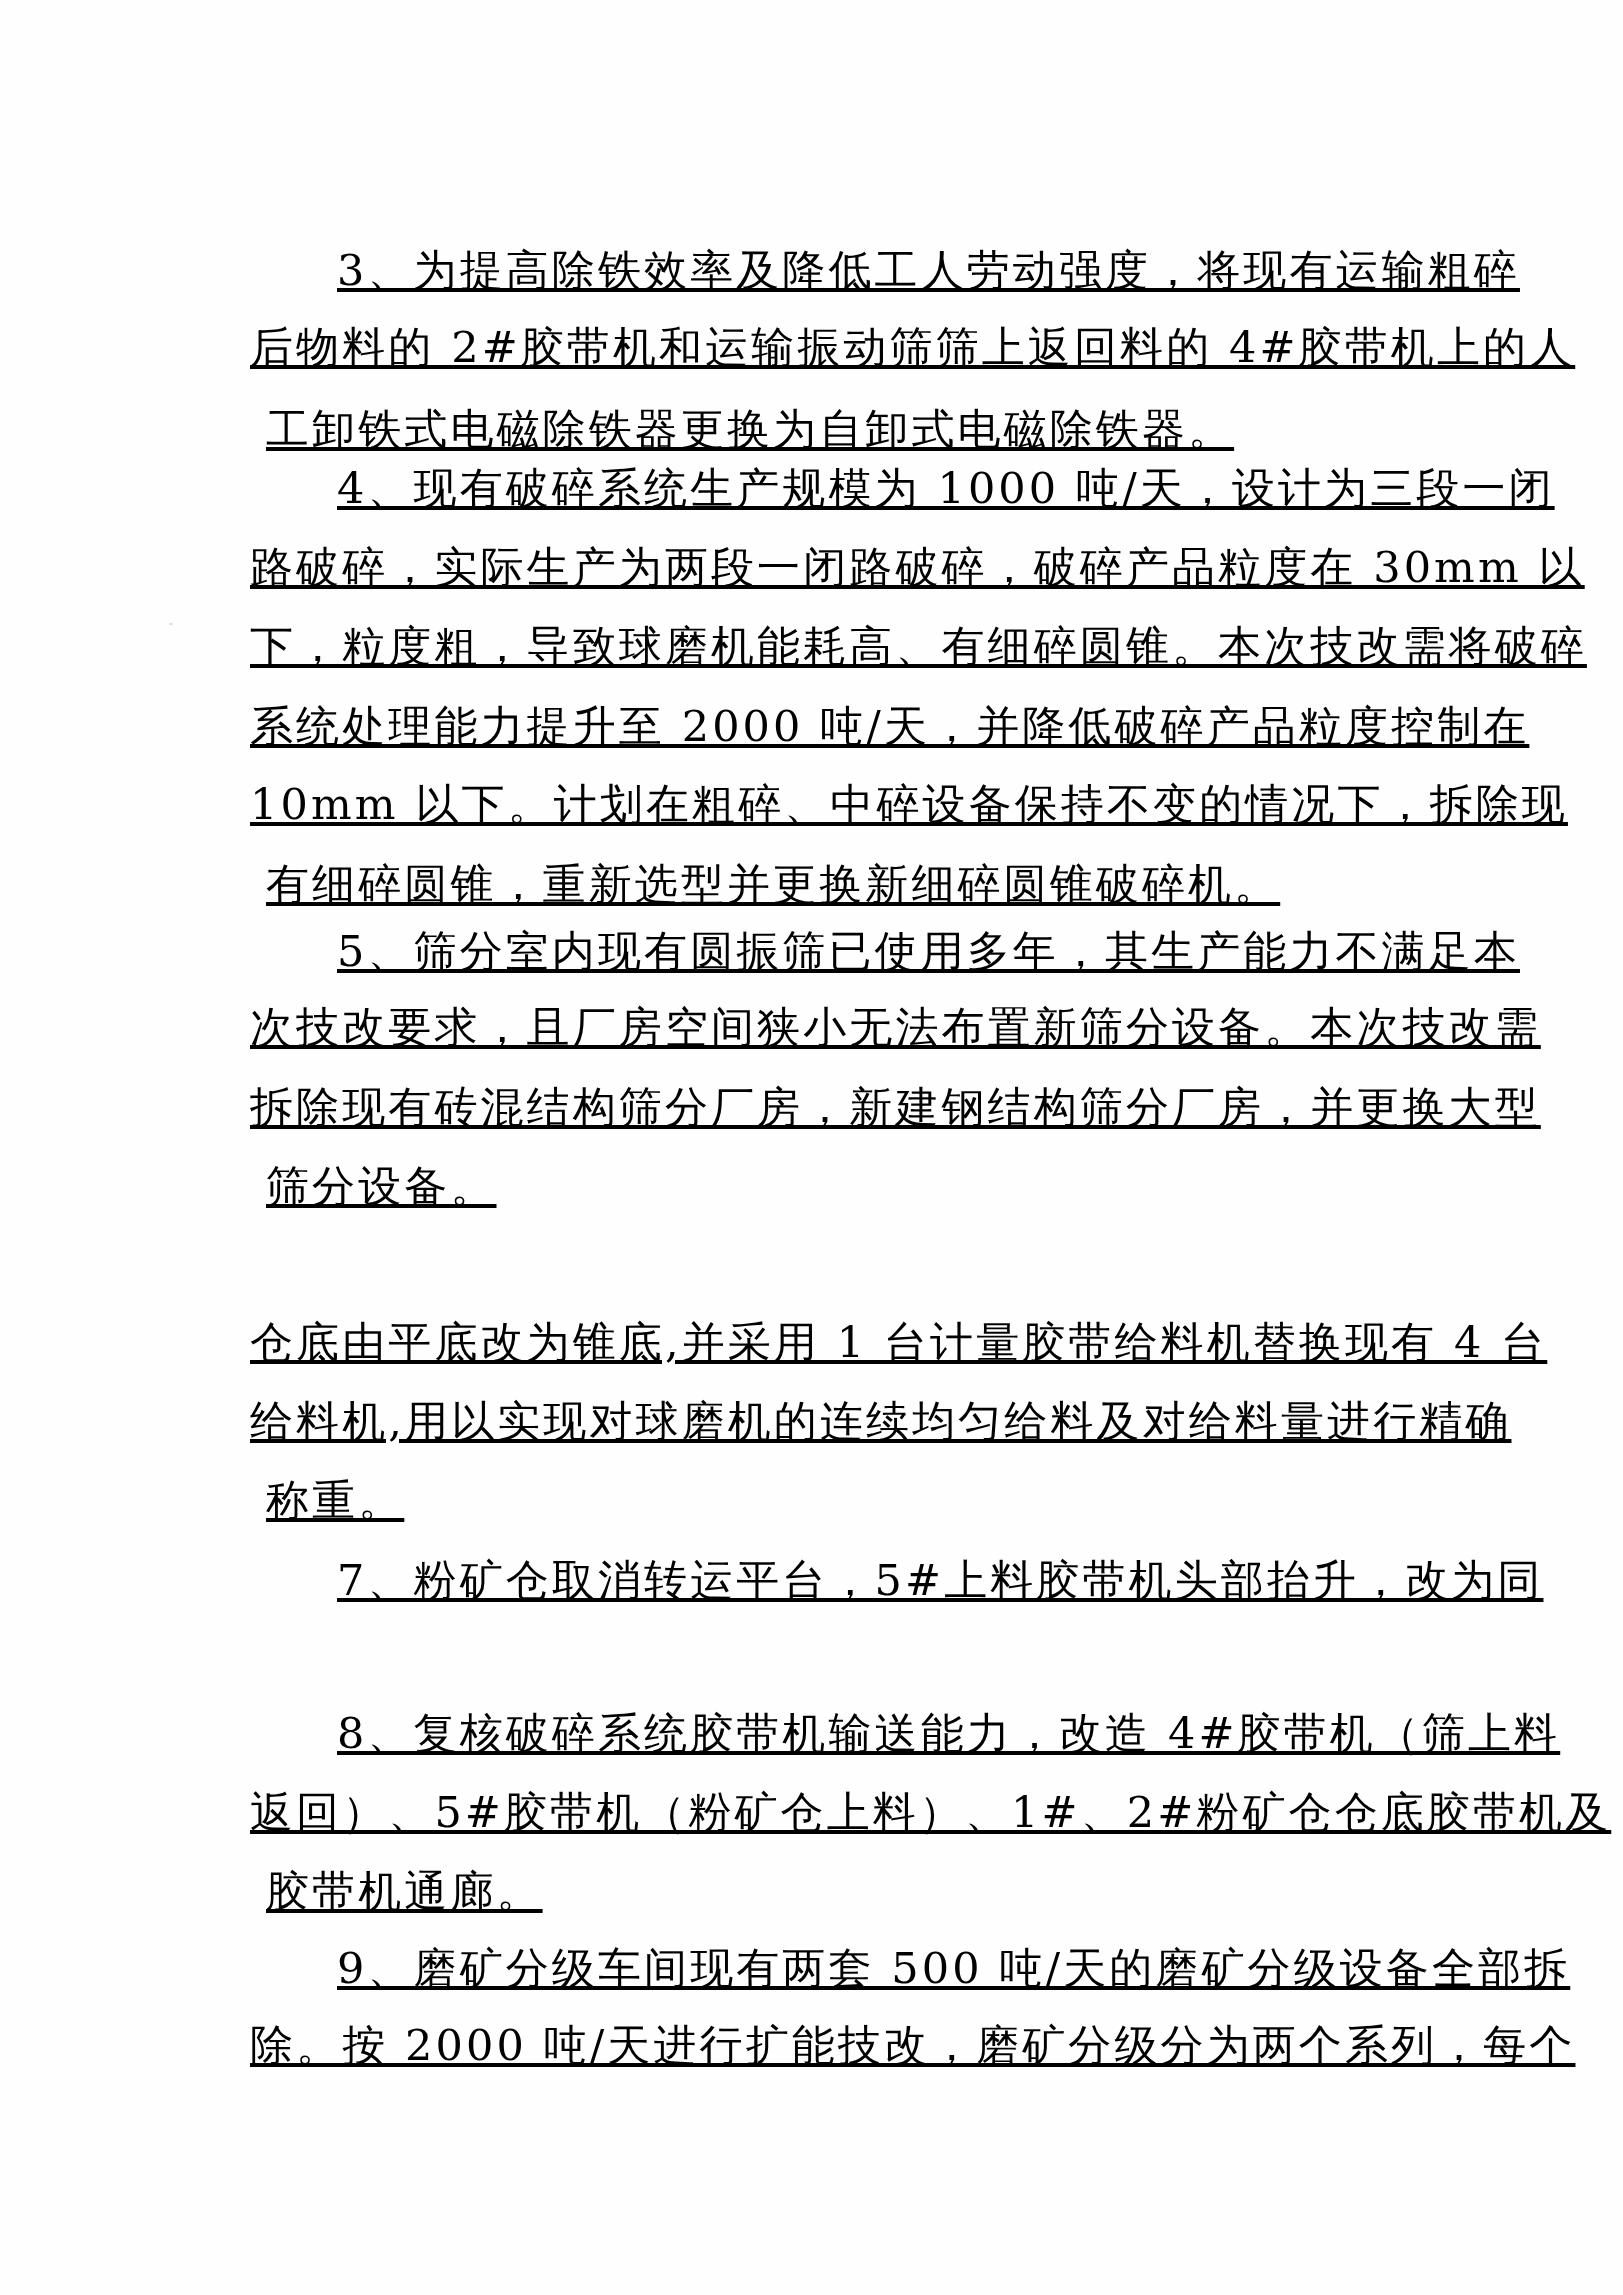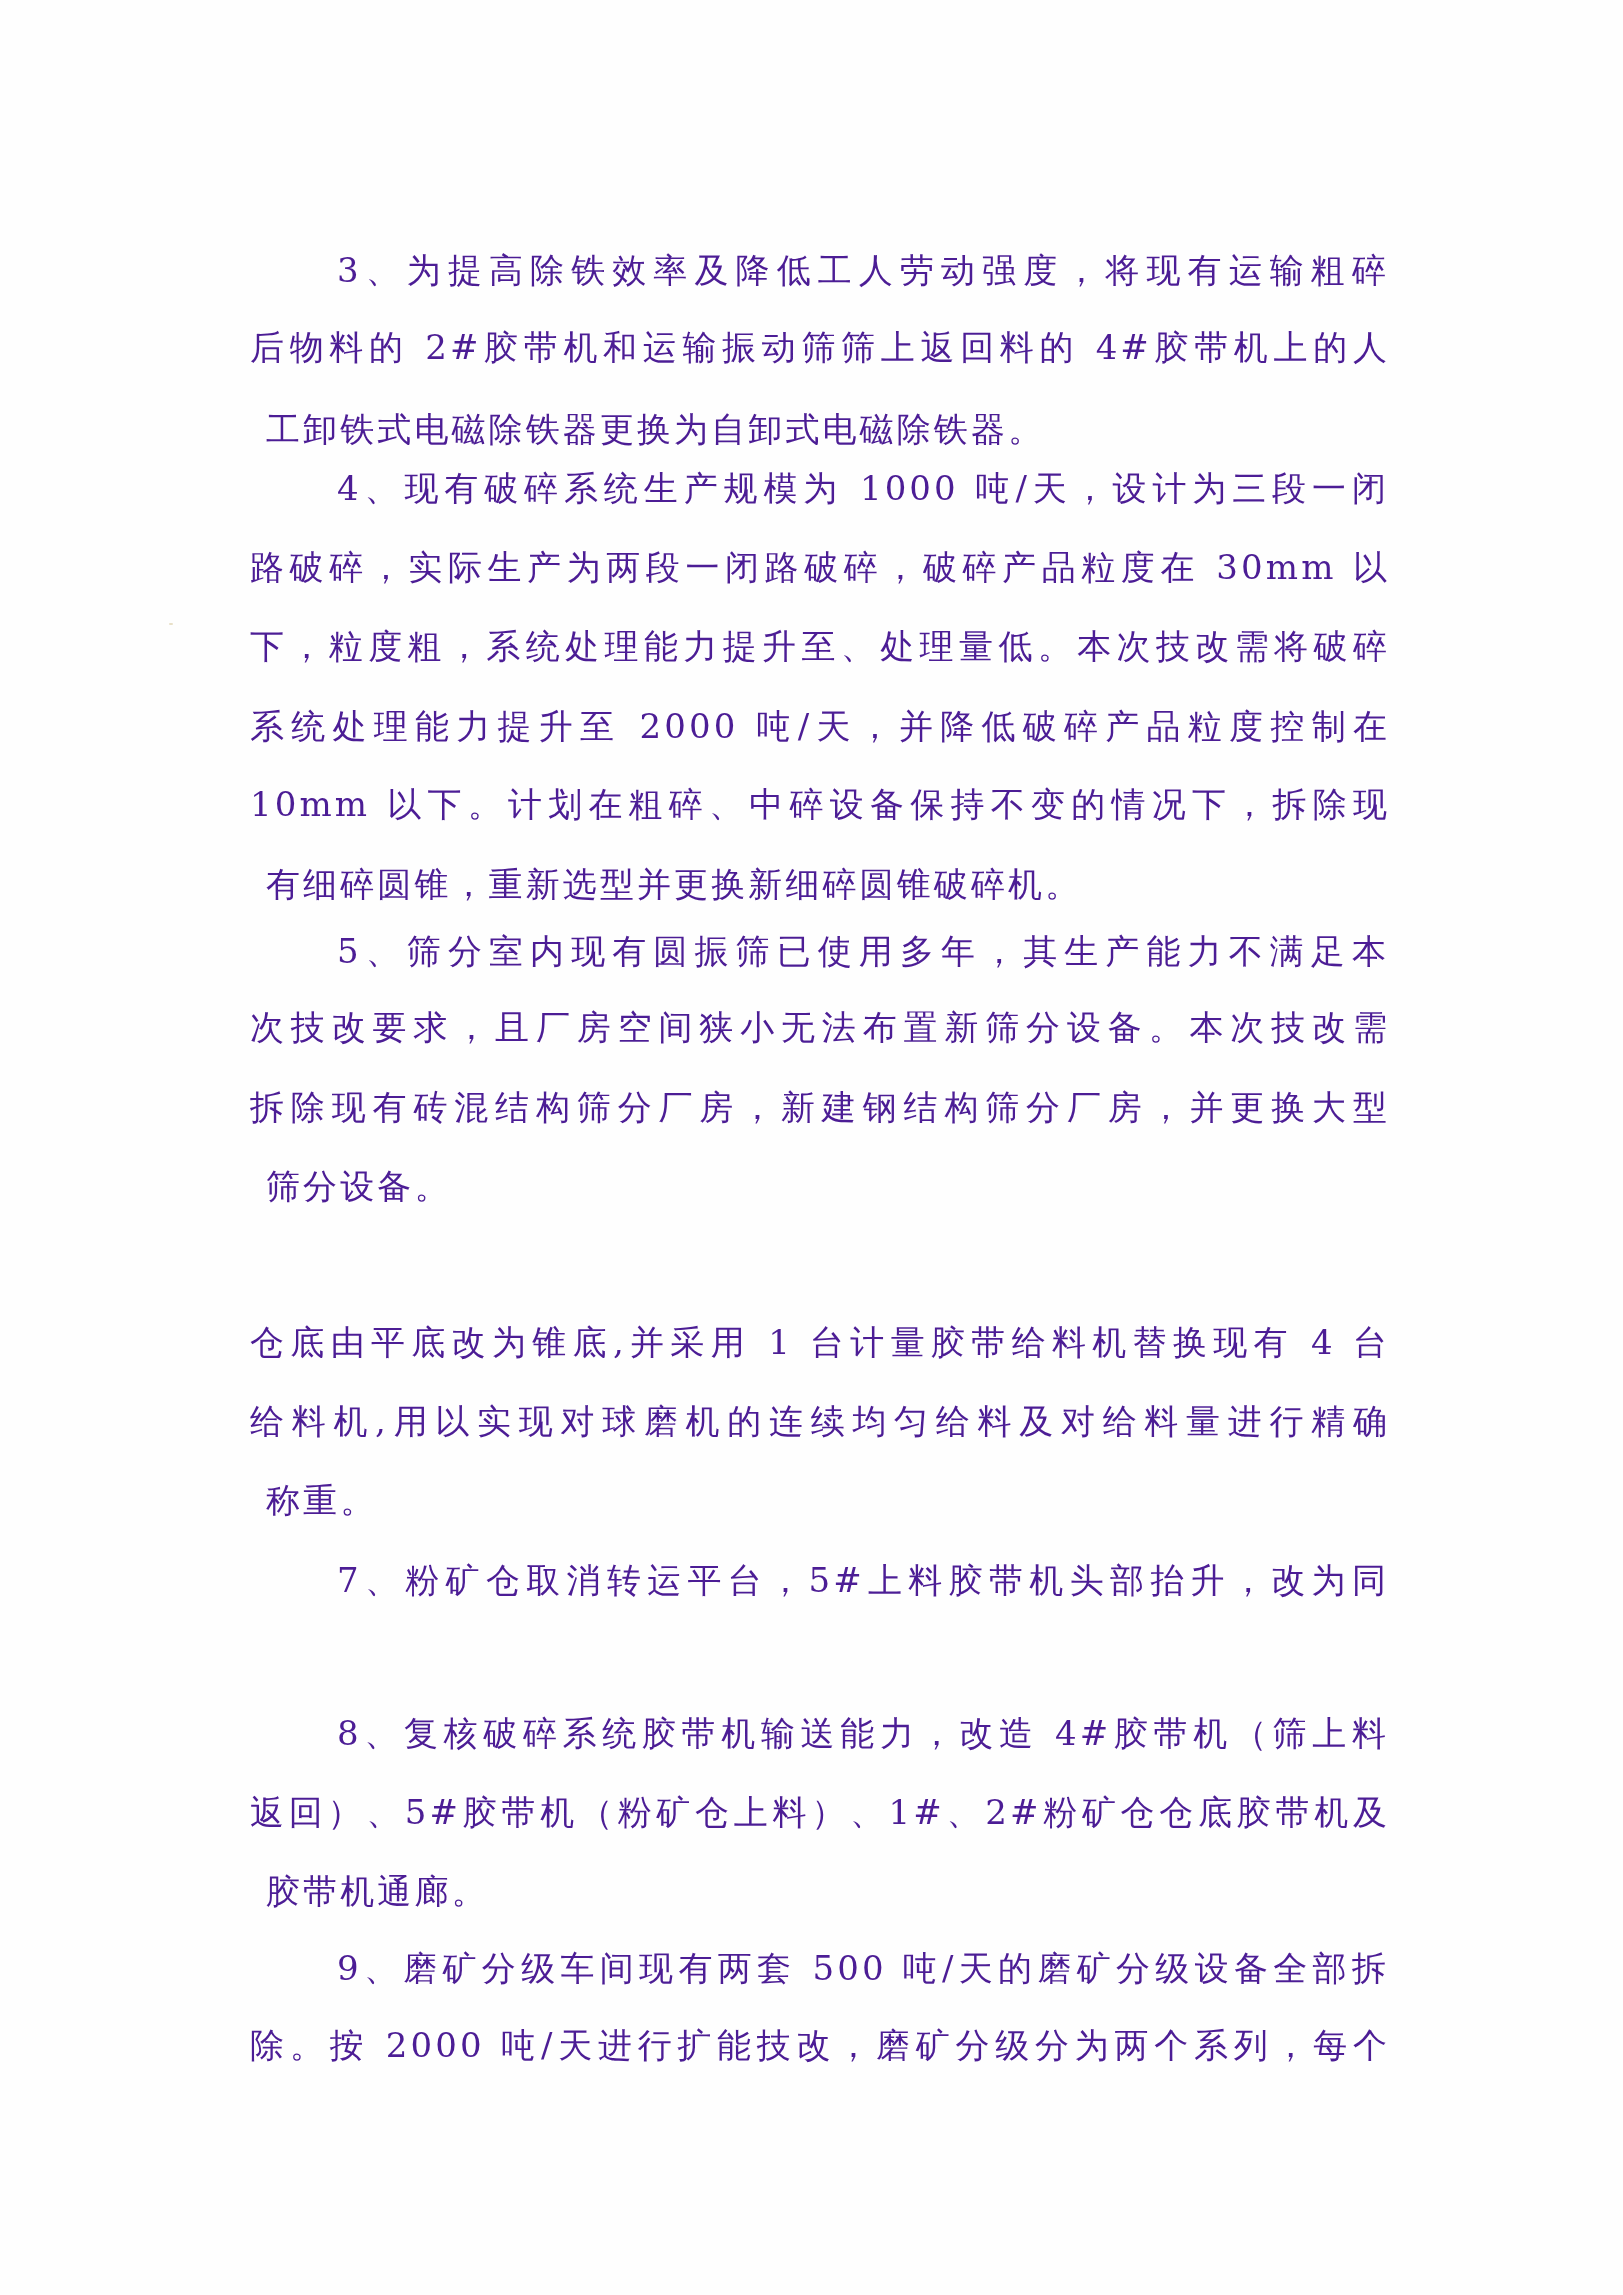--- a/index.html
+++ b/index.html
@@ -3,45 +3,46 @@
 <meta charset="utf-8">
 <style>
   html, body { margin: 0; padding: 0; background: #ffffff; }
   body { width: 1623px; height: 2295px; position: relative; overflow: hidden; }
   .page { position: absolute; left: 0; top: 0; width: 1623px; height: 2295px; background: #fefefe; }
   .line {
     position: absolute;
     left: 250px;
     width: 1140px;
     font-family: "DejaVu Serif", "Liberation Serif", serif;
-    font-size: 34px;
+    font-size: 43px;
     line-height: 51px;
-    color: #4c1d95;
+    color: #000000;
     white-space: nowrap;
     letter-spacing: 3.1px;
     text-align: justify;
     text-align-last: justify;
+    text-decoration: underline;
   }
   .line.indent { left: 337px; width: 1052px; }
   .line.last { text-align-last: left; margin-left: 16px; }
   .speck { position: absolute; left: 169px; top: 623px; width: 4.1px; height: 2px; background: #e8e0c8; border-radius: 1px; }
 </style>
 </head>
 <body>
 
 <div class="page">
   <div class="speck"></div>
 
   <div class="line indent" style="top:245px">3、为提高除铁效率及降低工人劳动强度，将现有运输粗碎</div>
   <div class="line" style="top:322px">后物料的 2#胶带机和运输振动筛筛上返回料的 4#胶带机上的人</div>
   <div class="line last" style="top:404px">工卸铁式电磁除铁器更换为自卸式电磁除铁器。</div>
 
   <div class="line indent" style="top:463px">4、现有破碎系统生产规模为 1000 吨/天，设计为三段一闭</div>
   <div class="line" style="top:542px">路破碎，实际生产为两段一闭路破碎，破碎产品粒度在 30mm 以</div>
-  <div class="line" style="top:621px">下，粒度粗，系统处理能力提升至、处理量低。本次技改需将破碎</div>
+  <div class="line" style="top:621px">下，粒度粗，导致球磨机能耗高、有细碎圆锥。本次技改需将破碎</div>
   <div class="line" style="top:701px">系统处理能力提升至 2000 吨/天，并降低破碎产品粒度控制在</div>
   <div class="line" style="top:779px">10mm 以下。计划在粗碎、中碎设备保持不变的情况下，拆除现</div>
   <div class="line last" style="top:859px">有细碎圆锥，重新选型并更换新细碎圆锥破碎机。</div>
 
   <div class="line indent" style="top:926px">5、筛分室内现有圆振筛已使用多年，其生产能力不满足本</div>
   <div class="line" style="top:1002px">次技改要求，且厂房空间狭小无法布置新筛分设备。本次技改需</div>
   <div class="line last" style="top:1161px">筛分设备。</div>
   <div class="line" style="top:1082px">拆除现有砖混结构筛分厂房，新建钢结构筛分厂房，并更换大型</div>
 
   <div class="line" style="top:1317px">仓底由平底改为锥底,并采用 1 台计量胶带给料机替换现有 4 台</div>

